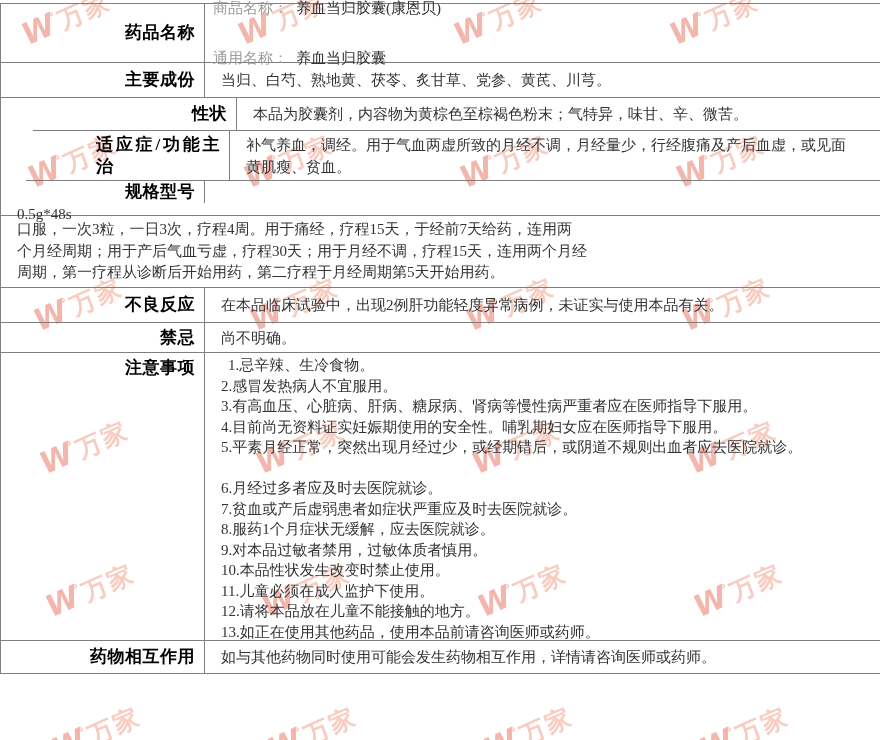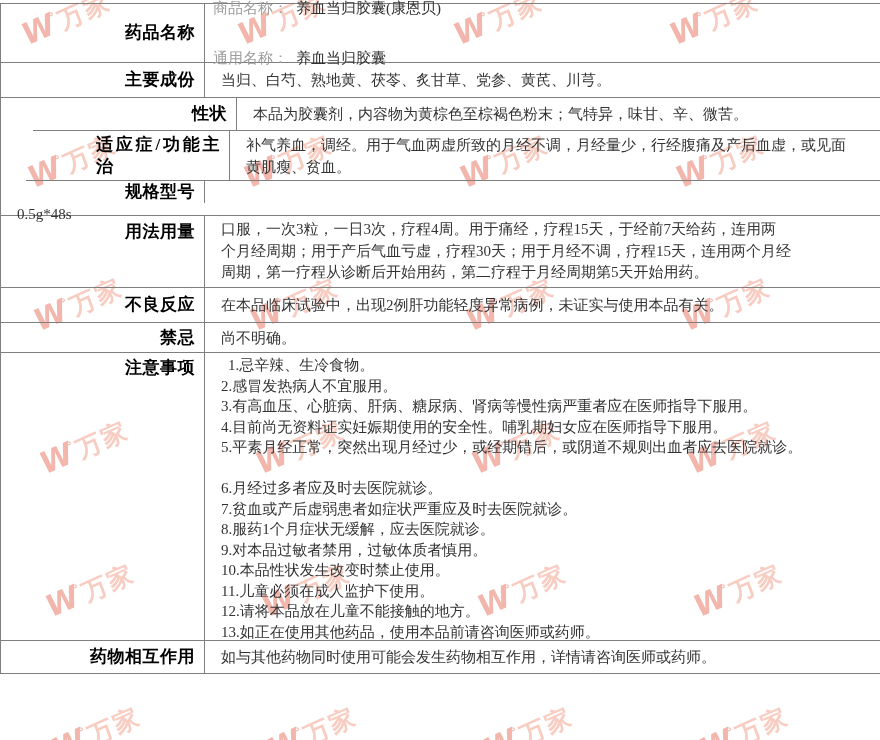--- a/index.html
+++ b/index.html
@@ -114,23 +114,20 @@
     </div>
     <div class="row row-spec">
       <div class="lbl">
         <span class="lbl-in">规格型号</span>
       </div>
       <div class="ct">
         <div class="ln">0.5g*48s</div>
       </div>
     </div>
     <div class="row row-dosage">
-      <div class="lbl">
-        <span class="lbl-in">用法用量</span>
-      </div>
       <div class="ct">
         <div class="ln">口服，一次3粒，一日3次，疗程4周。用于痛经，疗程15天，于经前7天给药，连用两</div>
         <div class="ln">个月经周期；用于产后气血亏虚，疗程30天；用于月经不调，疗程15天，连用两个月经</div>
         <div class="ln">周期，第一疗程从诊断后开始用药，第二疗程于月经周期第5天开始用药。</div>
       </div>
     </div>
     <div class="row row-adverse-reactions">
       <div class="lbl">
         <span class="lbl-in">不良反应</span>
       </div>

